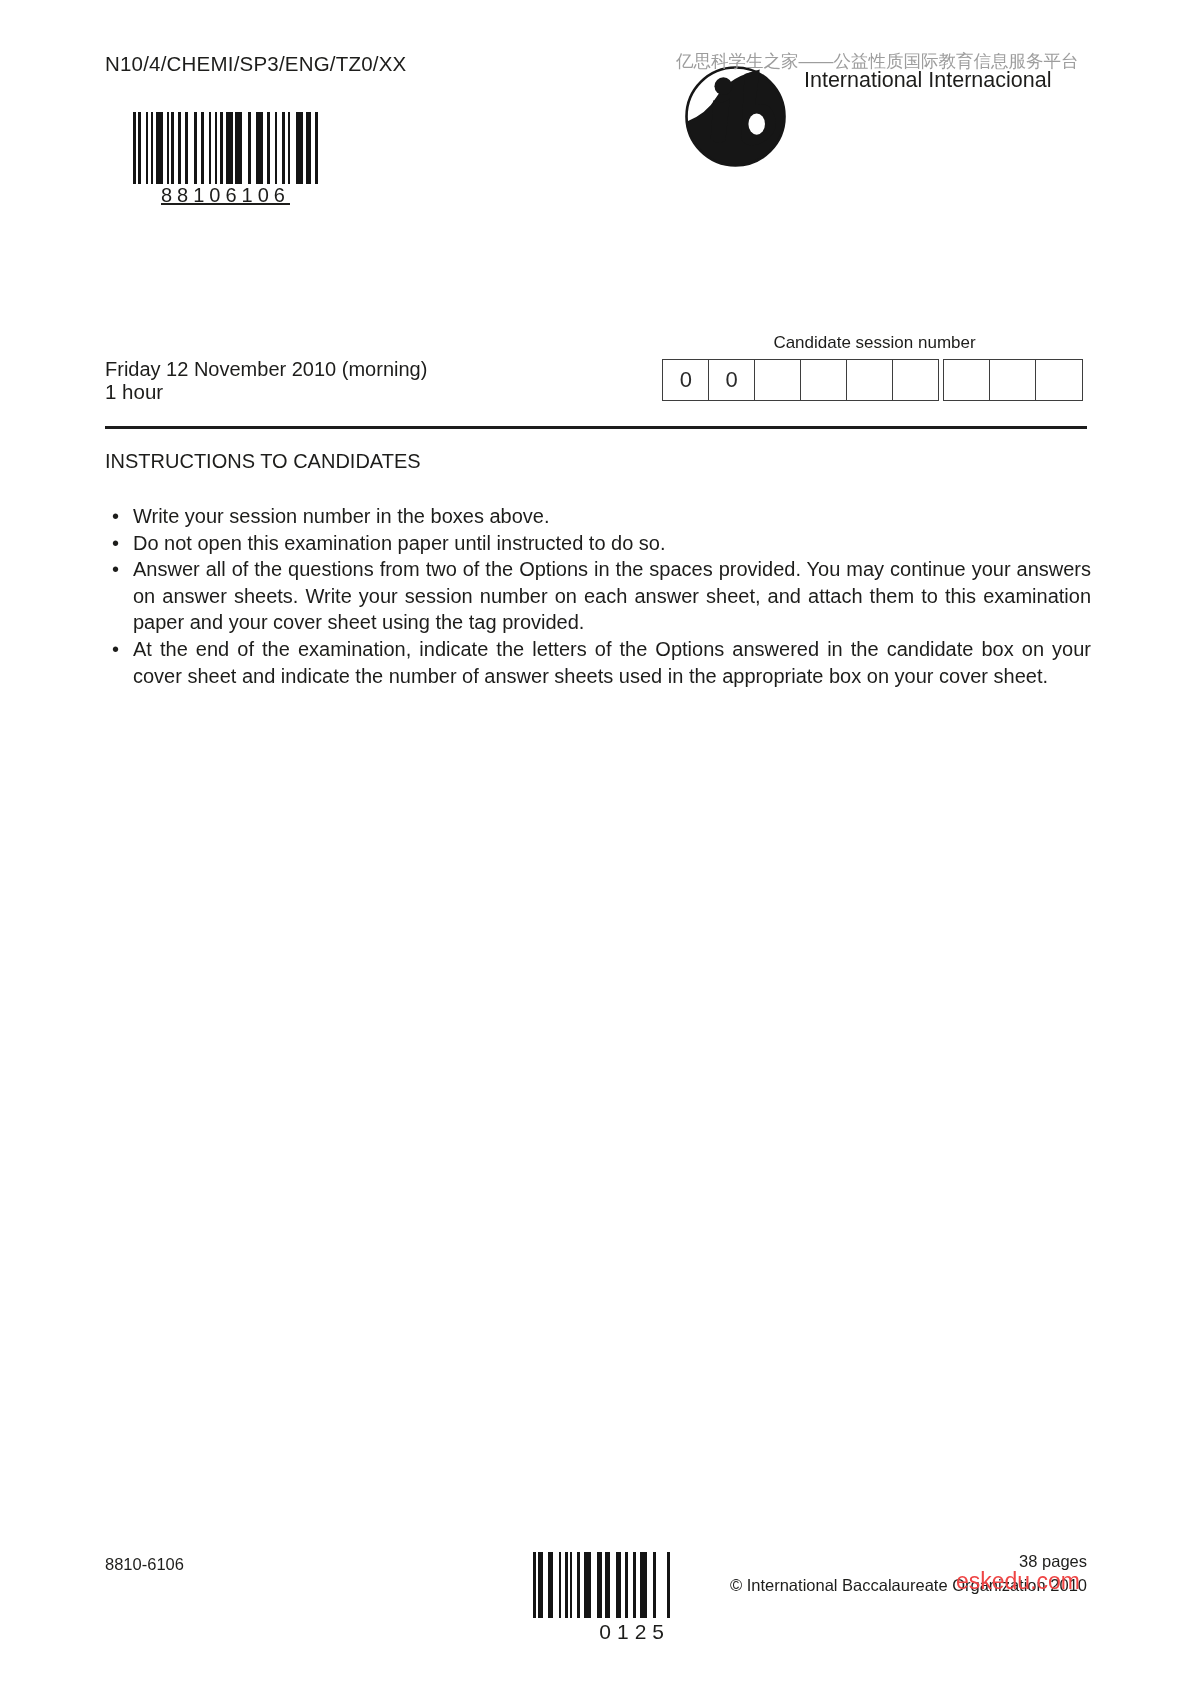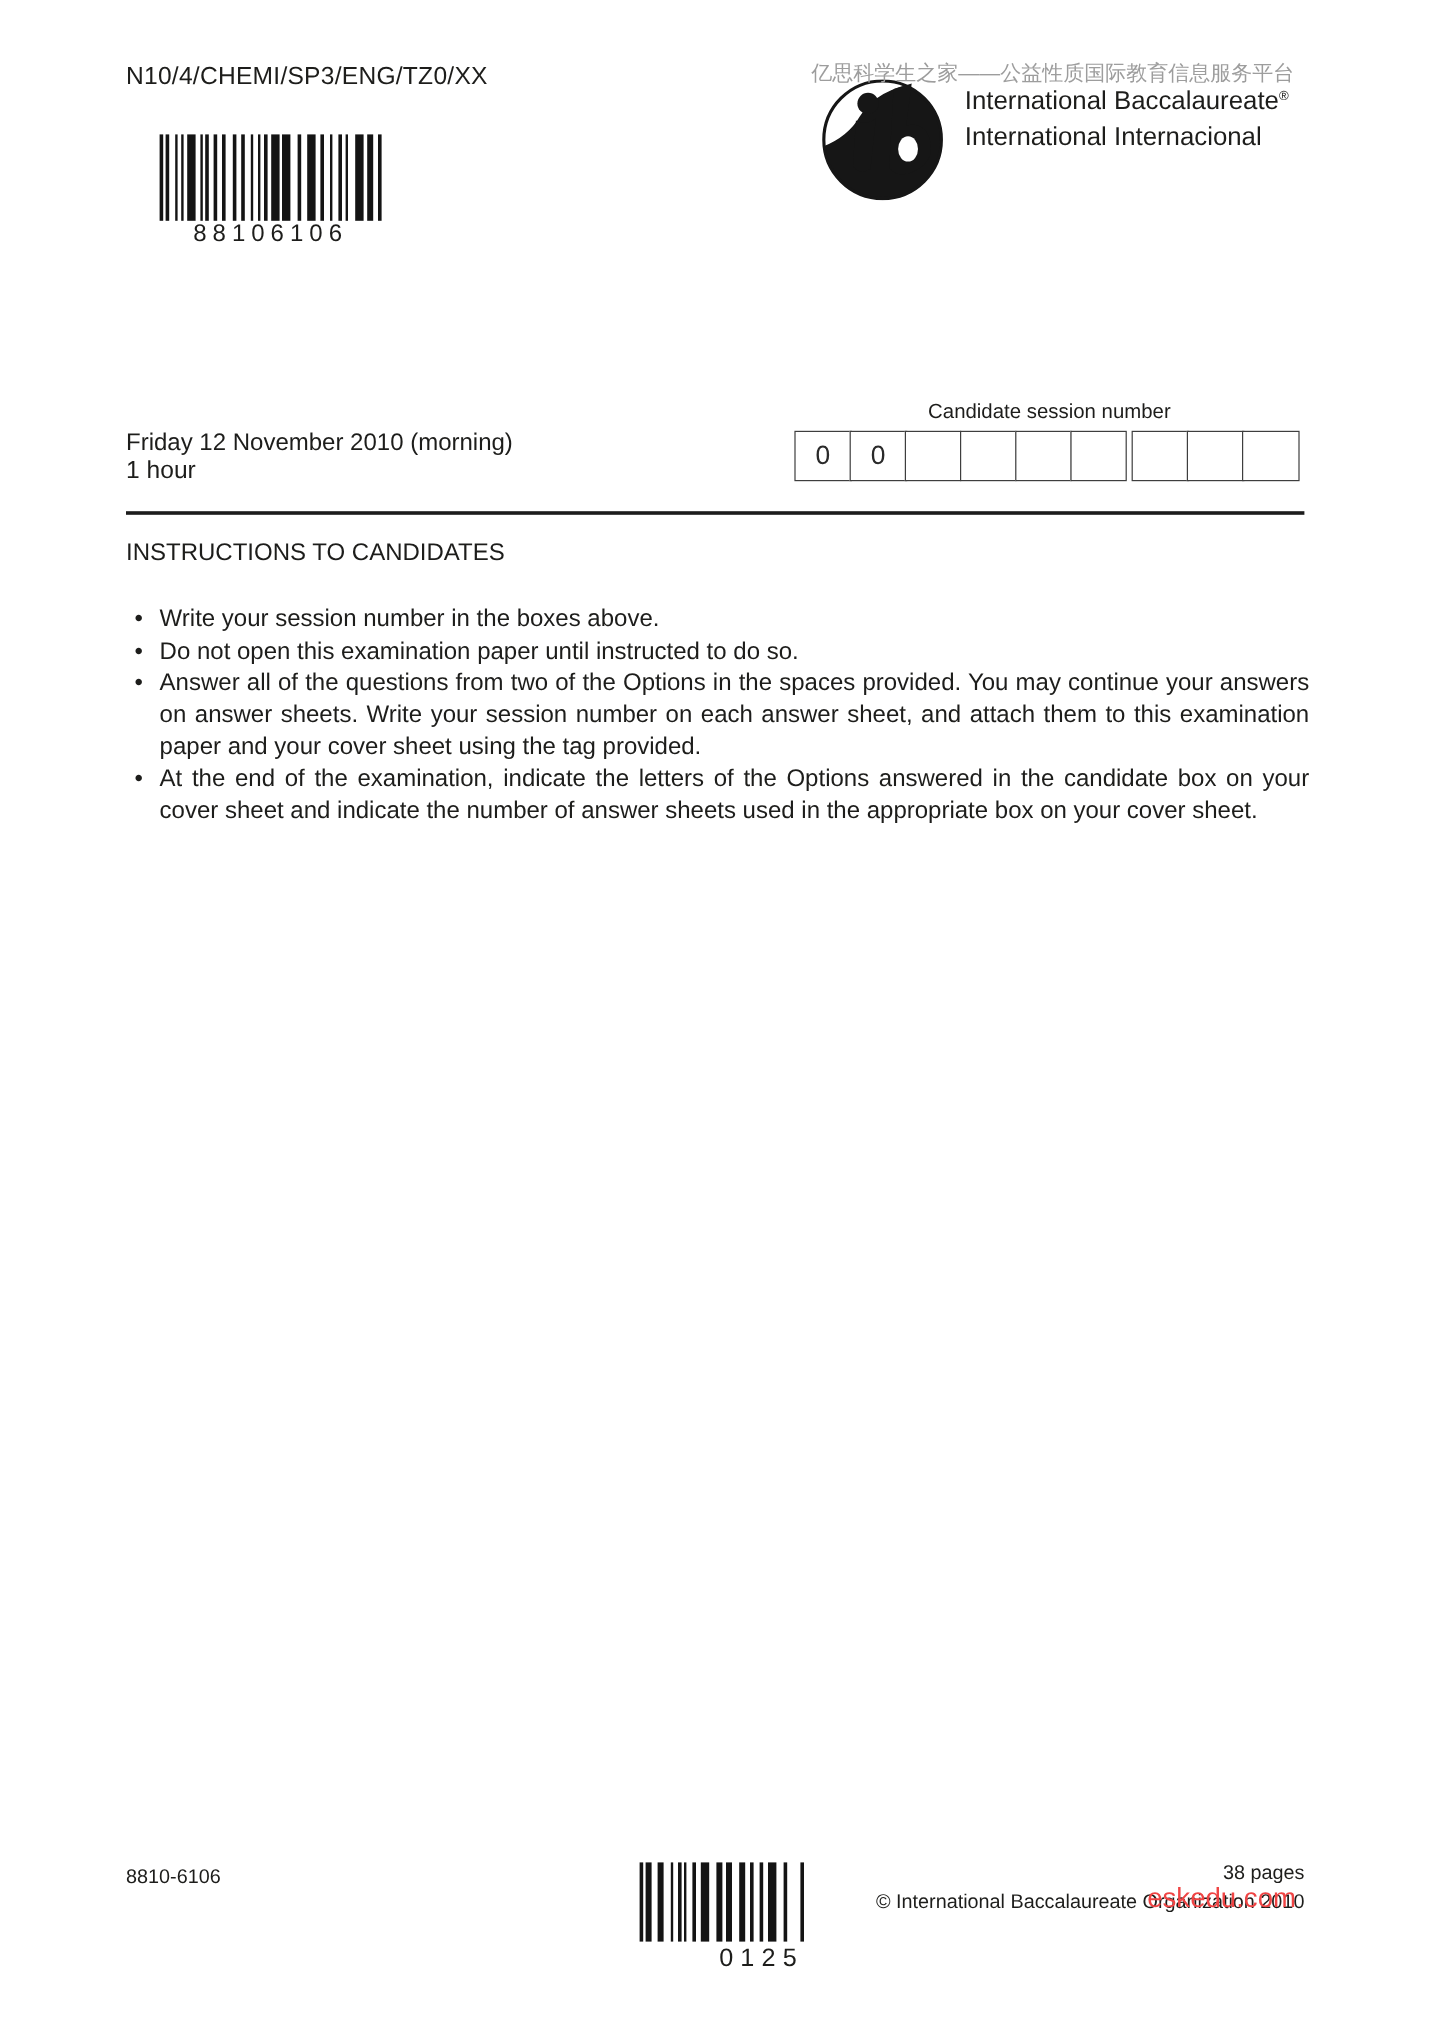--- a/index.html
+++ b/index.html
@@ -12,21 +12,21 @@
     font-family:"Liberation Sans", sans-serif;
     color:#1d1d1b;
   }
   .abs{position:absolute;}
 
   
   .paper-code{left:105px;top:52px;font-size:20.5px;letter-spacing:0.2px;}
   .barcode{position:absolute;background:#ffffff;}
   .barcode i{position:absolute;top:0;height:100%;background:#141414;display:block;}
   .barcode-top{left:133px;top:112px;width:185px;height:72px;}
-  .barcode-top-num{left:133px;top:184px;width:185px;text-align:center;font-size:20px;letter-spacing:5px;}
+  .barcode-top-num{left:133px;top:184px;width:185px;text-align:center;font-size:20px;letter-spacing:5px;text-decoration:underline;}
   .barcode-bottom{left:533px;top:1552px;width:137px;height:66px;}
   .barcode-bottom-num{left:533px;top:1620px;width:137px;text-align:right;font-size:21px;letter-spacing:6px;}
 
   .cn-watermark{left:676px;top:49px;font-size:17.5px;color:#9d9d9d;white-space:nowrap;z-index:3;}
   .ib-logo-wrap{left:685px;top:66px;width:101px;height:101px;z-index:2;}
   .ib-wordmark{left:804px;top:66px;width:300px;font-size:21.5px;line-height:29.5px;color:#1d1d1b;}
   .ib-wordmark sup{font-size:11px;}
 
   
   .title-block{left:105px;top:226px;font-size:21px;font-weight:bold;line-height:28.5px;letter-spacing:0.2px;}
@@ -110,21 +110,20 @@
       </g>
       <circle cx="50" cy="50" r="48.5" fill="none" stroke="#161616" stroke-width="2.6"></circle>
       <circle cx="38" cy="20" r="8.8" fill="#161616"></circle>
       <path d="M 28 34 Q 38 38.5 44.5 32 L 40 74 Q 31 79 25.5 72 Z" fill="#161616"></path>
       <path d="M 59 8 L 74 3.5 L 69.5 38 Q 85 35 89 50 Q 93 67 78 75 Q 63 83 55.5 73 Z" fill="#161616"></path>
       <ellipse cx="71" cy="57.5" rx="8.2" ry="10.5" fill="#ffffff"></ellipse>
     </svg>
   </div>
 
   <div class="abs ib-wordmark">
-    <div><span>International Baccalaureate</span><sup>®</sup></div>
     <div>International Internacional</div>
   </div>
 
 
   <div class="abs exam-date">Friday 12 November 2010 (morning)</div>
   <div class="abs exam-duration">1 hour</div>
 
   <div class="abs session-label">Candidate session number</div>
   <div class="abs session-grid">
     <div class="session-group">

